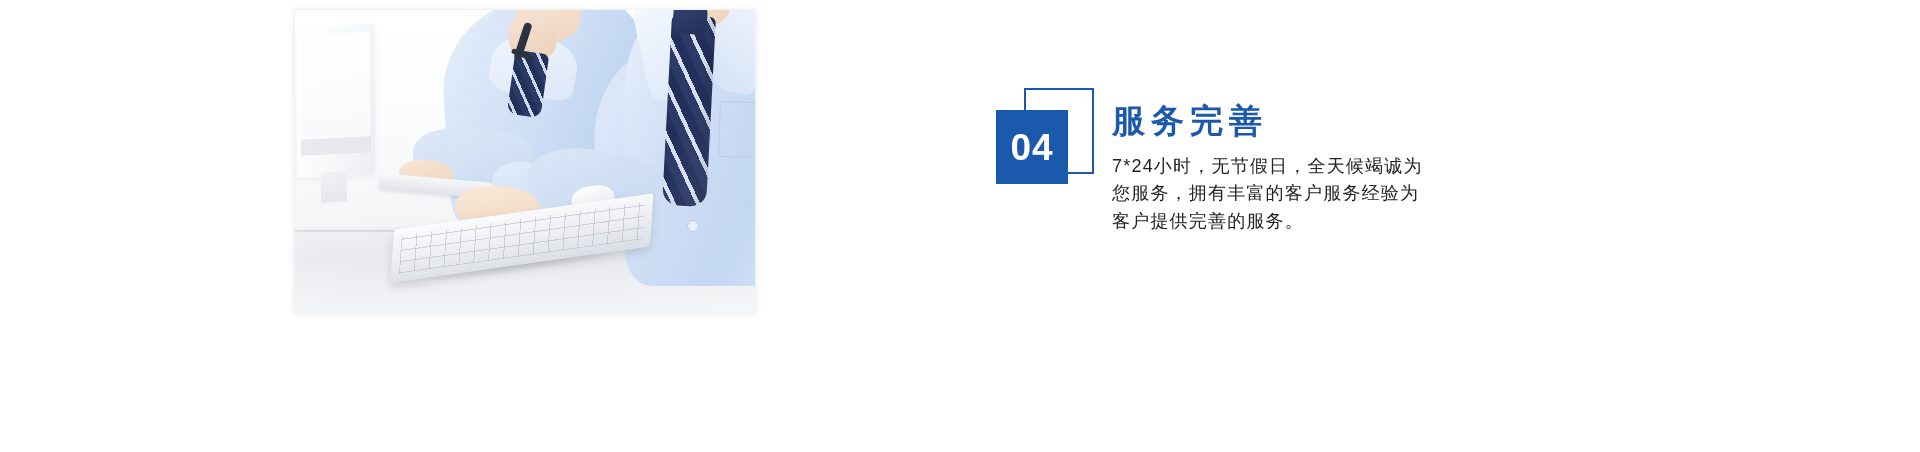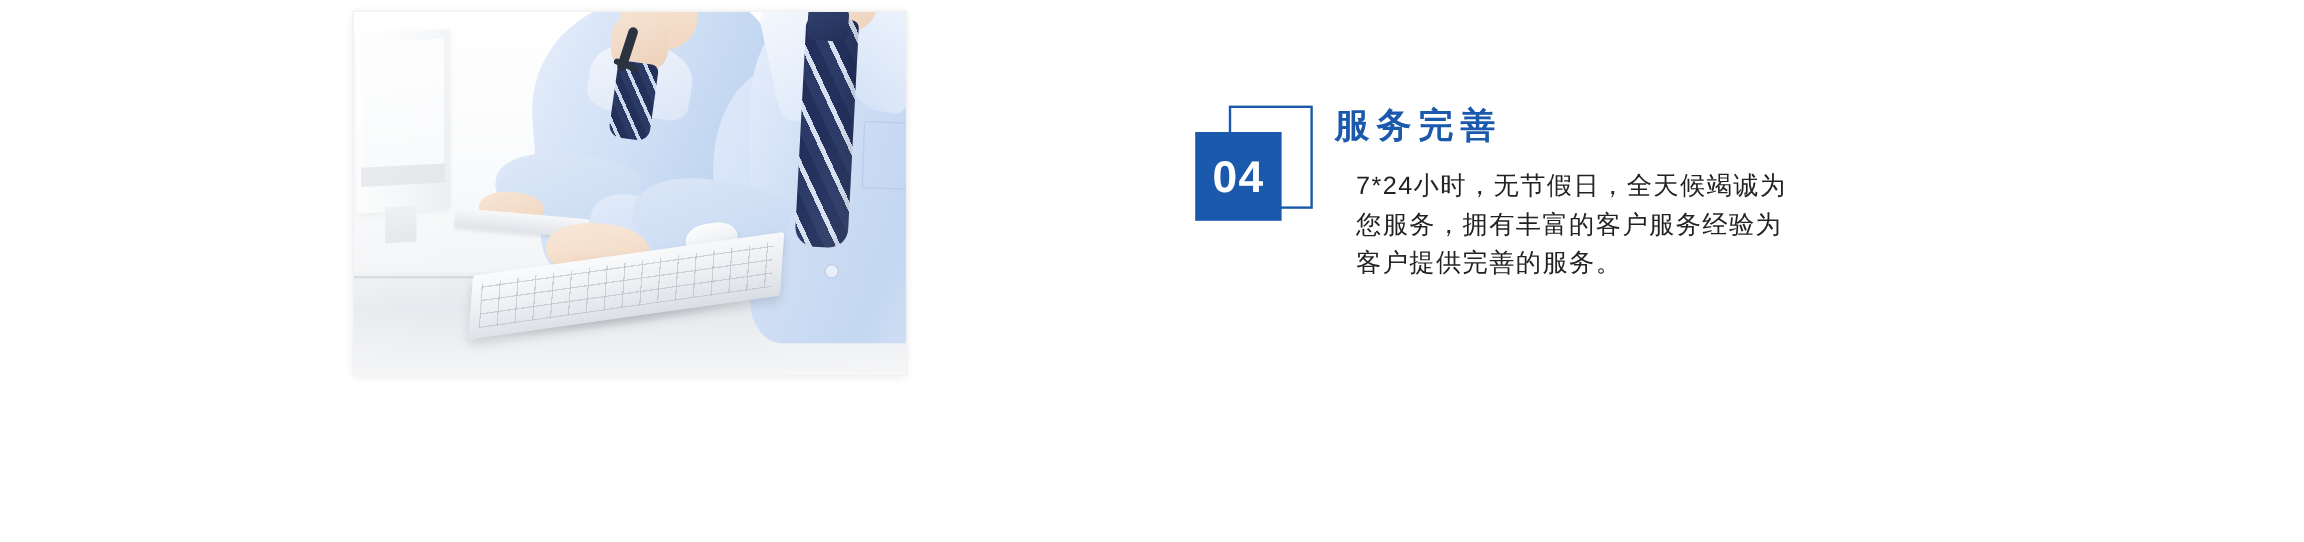--- a/index.html
+++ b/index.html
@@ -128,24 +128,24 @@
   .content{position:absolute;left:996px;top:88px;}
   .badge{position:relative;float:left;width:94px;height:104px;margin-right:22px;}
   .badge-outline{position:absolute;left:28px;top:0;width:66px;height:82px;
     border:2px solid #1B59AC;background:#ffffff;}
   .badge-fill{position:absolute;left:0;top:22px;width:72px;height:74px;
     background:#1B59AC;display:flex;align-items:center;justify-content:center;}
   .badge-num{color:#ffffff;font-size:37px;font-weight:700;letter-spacing:1px;
     line-height:1;font-family:"Liberation Sans","DejaVu Sans",sans-serif;}
 
   .text-col{overflow:hidden;}
-  .title{color:#1B59AC;font-size:29px;font-weight:700;line-height:1.18;
-    letter-spacing:6px;margin:0 0 12px 0;white-space:nowrap;}
-  .desc{color:#222222;font-size:21px;line-height:1.52;letter-spacing:1.2px;
-    margin:18px;max-width:392px;}
+  .title{color:#1B59AC;font-size:33px;font-weight:700;line-height:1.18;
+    letter-spacing:6px;margin:14px 0 12px 0;white-space:nowrap;}
+  .desc{color:#222222;font-size:18px;line-height:1.52;letter-spacing:1.2px;
+    margin:0;max-width:392px;}
   .desc span{display:block;white-space:nowrap;}
 </style>
 </head>
 <body>
 
 <div class="stage">
 
   <div class="photo-wrap">
     <div class="photo">
       <div class="bg-wall"></div>

